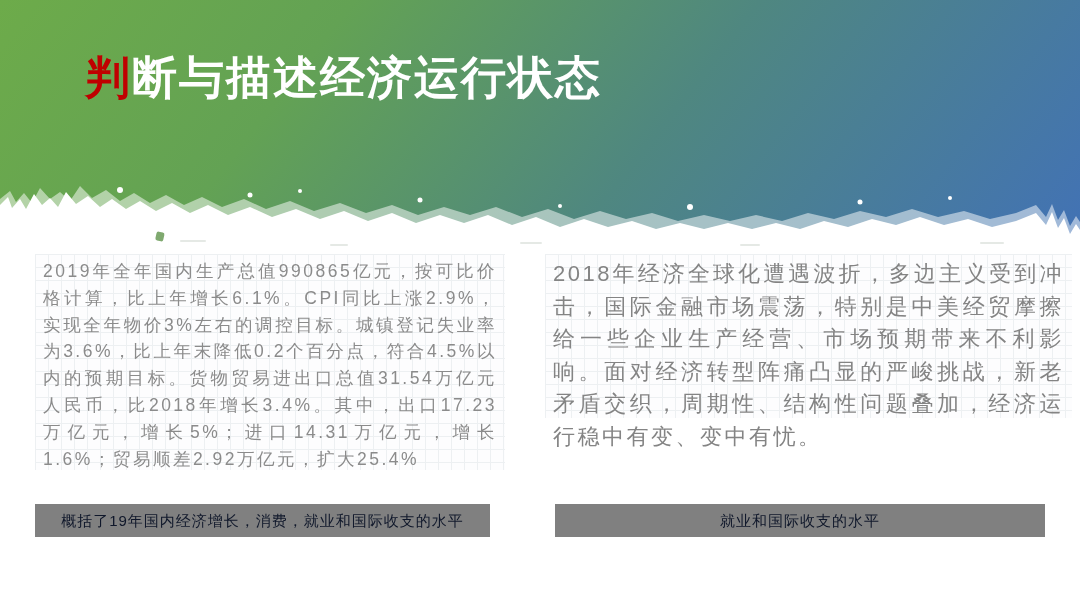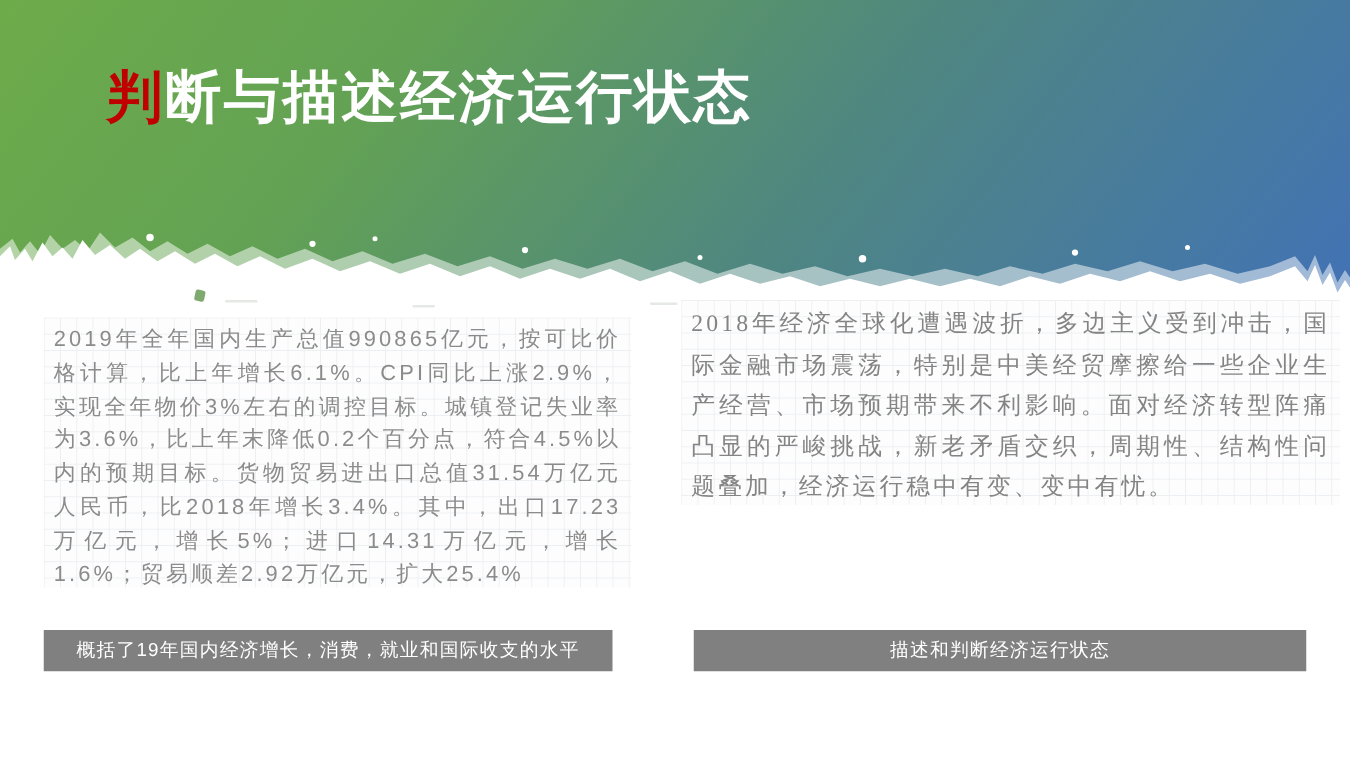--- a/index.html
+++ b/index.html
@@ -37,29 +37,28 @@
     background-image:
       linear-gradient(#edf0f2 1px, transparent 1px),
       linear-gradient(90deg,#edf0f2 1px, transparent 1px);
     background-size:13px 13px;
   }
   .panel-left{
     left:35px;top:254px;width:470px;height:216px;
     font-size:17.5px;line-height:26.8px;letter-spacing:2.5px;
   }
   .panel-right{
-    left:545px;top:240px;width:527px;height:164px;
-    font-size:19px;line-height:32.6px;letter-spacing:2.5px;
+    left:545px;top:254px;width:527px;height:164px;
+    font-size:22px;line-height:32.6px;letter-spacing:2.5px;
     color:#848484;
-    font-family:Liberation Serif, serif;
   }
   
   .caption{
     position:absolute;top:504px;height:33px;
-    background:#808080;color:#ffffff;
+    background:#808080;color:#0f172a;
     font-size:15px;line-height:33px;text-align:center;
     letter-spacing:1px;
     white-space:nowrap;overflow:hidden;
   }
   .caption-left{left:35px;width:455px;}
   .caption-right{left:555px;width:490px;}
 </style>
 </head>
 <body>
 
@@ -103,14 +102,14 @@
 
 <div class="panel panel-right">
   <span>2018年经济全球化遭遇波折，多边主义受到冲击，国际金融市场震荡，特别是中美经贸摩擦给一些企业生产经营、市场预期带来不利影响。面对经济转型阵痛凸显的严峻挑战，新老矛盾交织，周期性、结构性问题叠加，经济运行稳中有变、变中有忧。</span>
 </div>
 
 <div class="caption caption-left">
   <span>概括了19年国内经济增长，消费，就业和国际收支的水平</span>
 </div>
 
 <div class="caption caption-right">
-  <span>描述和判断经济运行状态</span>
+  <span>就业和国际收支的水平</span>
 </div>
 
 </body></html>

